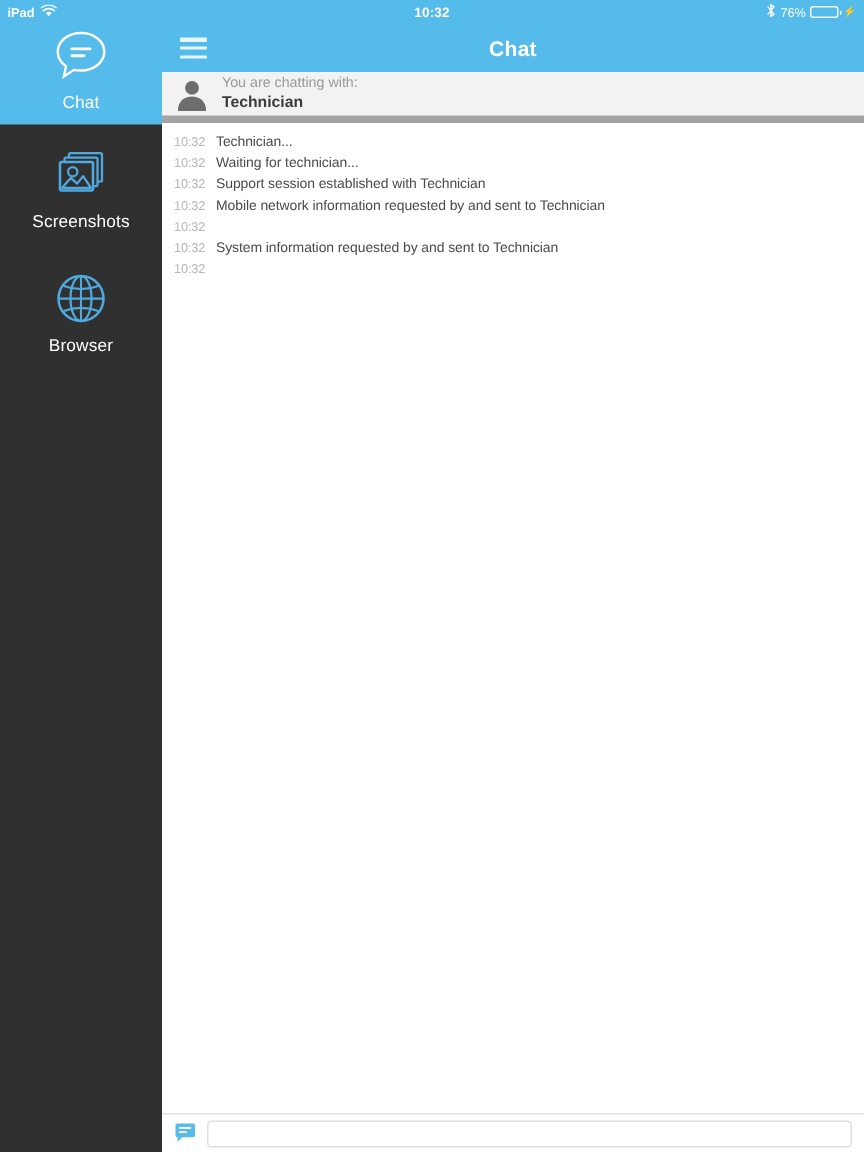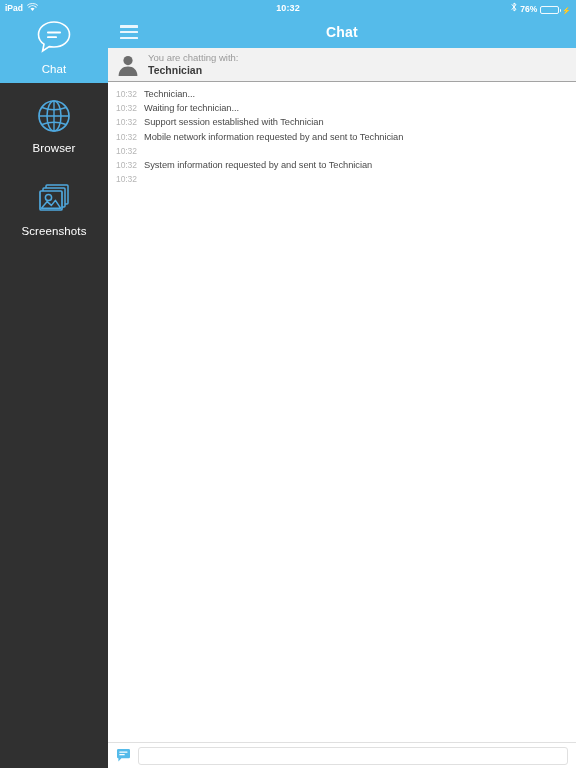--- a/index.html
+++ b/index.html
@@ -48,26 +48,26 @@
     position: absolute;
     left: 0; right: 0;
     text-align: center;
     font-size: 9px;
     font-weight: bold;
     letter-spacing: 0.1px;
   }
   .sb-right {
     margin-left: auto;
     display: flex;
-    align-items: flex-end;
+    align-items: center;
     gap: 3px;
     position: relative;
     z-index: 2;
     font-size: 8.5px;
-    font-weight: bold;
+    font-weight: normal;
   }
   .sb-label { font-size: 8.5px; font-weight: bold; }
   .wifi-icon { display: block; }
   .bt-icon { display: block; }
   .battery {
     width: 19px;
     height: 8px;
     border: 1px solid rgba(255,255,255,0.92);
     border-radius: 2px;
     position: relative;
@@ -190,21 +190,21 @@
   }
 
   
   .chat-with {
     flex: 0 0 34px;
     background: #f2f2f2;
     display: flex;
     align-items: center;
     padding-left: 8px;
     box-sizing: border-box;
-    border-bottom: 1px solid #a3a3a3;
+    border-bottom: 5px solid #a3a3a3;
     position: relative;
   }
   .avatar {
     width: 24px;
     height: 24px;
     flex: 0 0 24px;
     display: flex;
     align-items: flex-end;
     justify-content: center;
     margin-right: 8px;
@@ -297,47 +297,47 @@
 
       <div class="side-item active">
         <span class="side-icon">
           <svg width="40" height="40" viewBox="0 0 40 40">
             <path d="M20 5 C11.2 5 4.5 10.6 4.5 17.5 C4.5 21.4 6.6 24.9 10 27.2 L8.6 34 L15.2 29.6 C16.7 29.9 18.3 30 20 30 C28.8 30 35.5 24.4 35.5 17.5 C35.5 10.6 28.8 5 20 5 Z" fill="none" stroke="#ffffff" stroke-width="1.6"></path>
             <rect x="13" y="14.6" width="14" height="1.9" rx="0.9" fill="#ffffff"></rect>
             <rect x="13" y="19.2" width="10" height="1.9" rx="0.9" fill="#ffffff"></rect>
           </svg>
         </span>
         <span class="side-label">Chat</span>
+      </div>
+
+      <div class="side-item">
+        <span class="side-icon">
+          <svg width="40" height="40" viewBox="0 0 40 40">
+            <rect x="12" y="6" width="22" height="19" rx="1" fill="none" stroke="#4fa8de" stroke-width="1.5"></rect>
+            <rect x="9" y="9" width="22" height="19" rx="1" fill="#303030" stroke="#4fa8de" stroke-width="1.5"></rect>
+            <rect x="6" y="12" width="22" height="19" rx="1" fill="#303030" stroke="#4fa8de" stroke-width="1.7"></rect>
+            <circle cx="14.5" cy="18.5" r="3.1" fill="none" stroke="#4fa8de" stroke-width="1.5"></circle>
+            <path d="M7.4 29.2 L13.2 22.6 L17.4 26.4 L21.4 21.4 L26.6 29.2 Z" fill="none" stroke="#4fa8de" stroke-width="1.5" stroke-linejoin="round"></path>
+          </svg>
+        </span>
+        <span class="side-label">Screenshots</span>
       </div>
 
       <div class="side-item">
         <span class="side-icon">
           <svg width="40" height="40" viewBox="0 0 40 40">
             <circle cx="20" cy="20" r="15" fill="none" stroke="#4fa8de" stroke-width="1.7"></circle>
             <ellipse cx="20" cy="20" rx="7" ry="15" fill="none" stroke="#4fa8de" stroke-width="1.5"></ellipse>
             <line x1="5" y1="20" x2="35" y2="20" stroke="#4fa8de" stroke-width="1.5"></line>
             <path d="M8 11.5 Q20 16 32 11.5" fill="none" stroke="#4fa8de" stroke-width="1.4"></path>
             <path d="M8 28.5 Q20 24 32 28.5" fill="none" stroke="#4fa8de" stroke-width="1.4"></path>
             <line x1="20" y1="5" x2="20" y2="35" stroke="#4fa8de" stroke-width="1.4"></line>
           </svg>
         </span>
         <span class="side-label">Browser</span>
-      </div>
-
-      <div class="side-item">
-        <span class="side-icon">
-          <svg width="40" height="40" viewBox="0 0 40 40">
-            <rect x="12" y="6" width="22" height="19" rx="1" fill="none" stroke="#4fa8de" stroke-width="1.5"></rect>
-            <rect x="9" y="9" width="22" height="19" rx="1" fill="#303030" stroke="#4fa8de" stroke-width="1.5"></rect>
-            <rect x="6" y="12" width="22" height="19" rx="1" fill="#303030" stroke="#4fa8de" stroke-width="1.7"></rect>
-            <circle cx="14.5" cy="18.5" r="3.1" fill="none" stroke="#4fa8de" stroke-width="1.5"></circle>
-            <path d="M7.4 29.2 L13.2 22.6 L17.4 26.4 L21.4 21.4 L26.6 29.2 Z" fill="none" stroke="#4fa8de" stroke-width="1.5" stroke-linejoin="round"></path>
-          </svg>
-        </span>
-        <span class="side-label">Screenshots</span>
       </div>
 
     </div>
 
     <div class="content">
 
       <div class="navbar">
         <div class="hamburger">
           <span></span>
             <span></span>

